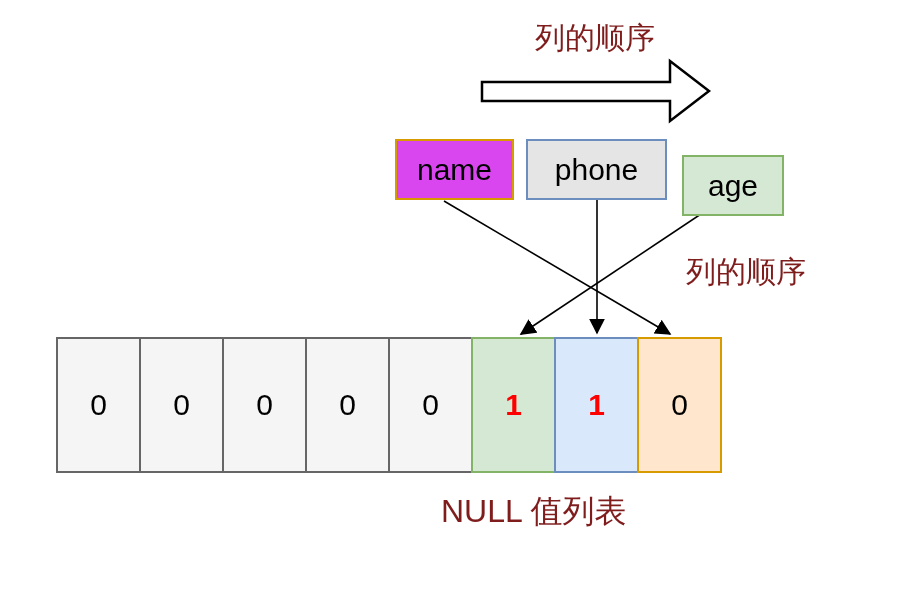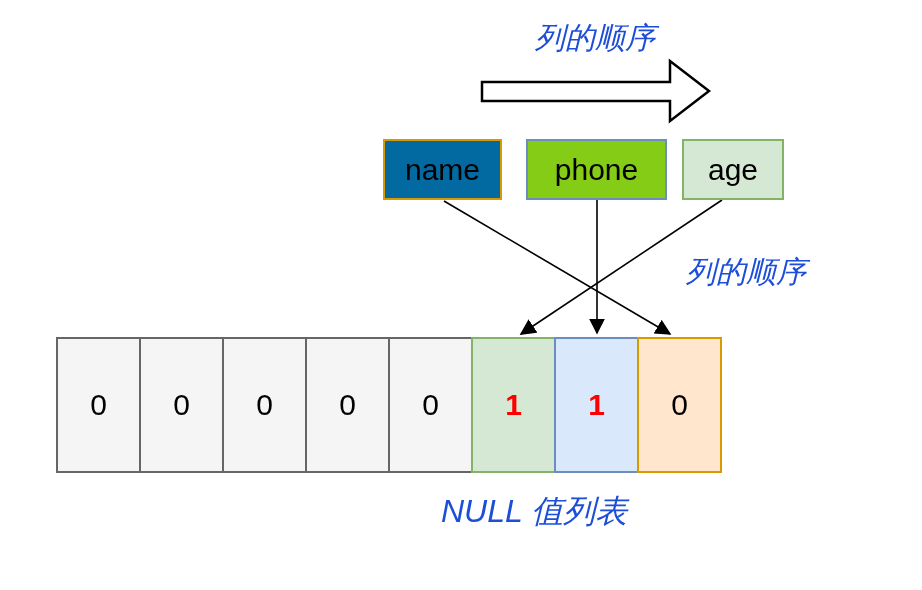--- a/index.html
+++ b/index.html
@@ -17,23 +17,22 @@
     color: #000;
   }
   .overlay {
     position: absolute;
     left: 0;
     top: 0;
     pointer-events: none;
   }
   .label {
     position: absolute;
-    color: #1d4ed8;
+    color: #7f1d1d;
     white-space: nowrap;
-    font-style: italic;
   }
   .title {
     left: 481px;
     top: 18px;
     width: 228px;
     text-align: center;
     font-size: 30px;
   }
   .note {
     left: 686px;
@@ -53,21 +52,21 @@
     height: 61px;
     box-sizing: border-box;
     border: 2px solid #000;
     display: flex;
     align-items: center;
     justify-content: center;
     font-size: 30px;
   }
   .colbox.name  { left: 383px; width: 119px; }
   .colbox.phone { left: 526px; width: 141px; }
-  .colbox.age   { left: 682px; width: 102px; }
+  .colbox.age   { left: 682px; width: 102px; margin-top: 16px; }
   .bitrow {
     position: absolute;
     left: 56px;
     top: 337px;
     width: 666px;
     height: 136px;
     display: flex;
   }
   .cell {
     flex: 1 1 0;
@@ -120,24 +119,24 @@
       </marker>
     </defs>
     <polygon points="482,82 670,82 670,61 709,91 670,121 670,101 482,101" fill="#ffffff" stroke="#000000" stroke-width="2.5" stroke-linejoin="miter"></polygon>
     <line x1="444" y1="201" x2="670" y2="334" stroke="#000000" stroke-width="1.6" marker-end="url(#arrowhead)"></line>
     <line x1="597" y1="200" x2="597" y2="333" stroke="#000000" stroke-width="1.6" marker-end="url(#arrowhead)"></line>
     <line x1="722" y1="200" x2="521" y2="334" stroke="#000000" stroke-width="1.6" marker-end="url(#arrowhead)"></line>
   </svg>
 
   <div class="label title">列的顺序</div>
 
-  <div class="colbox name" style="background: #0369a1; border-color: rgb(215, 155, 0);">
+  <div class="colbox name" style="background: #d946ef; border-color: rgb(215, 155, 0); margin-left: 12px;">
     <span>name</span>
   </div>
-  <div class="colbox phone" style="background: #84cc16; border-color: rgb(108, 142, 191);">
+  <div class="colbox phone" style="background: #e5e5e5; border-color: rgb(108, 142, 191);">
     <span>phone</span>
   </div>
   <div class="colbox age" style="background: rgb(213, 232, 212); border-color: rgb(130, 179, 102);">
     <span>age</span>
   </div>
 
   <div class="label note">列的顺序</div>
 
   <div class="label caption">NULL 值列表</div>
 

